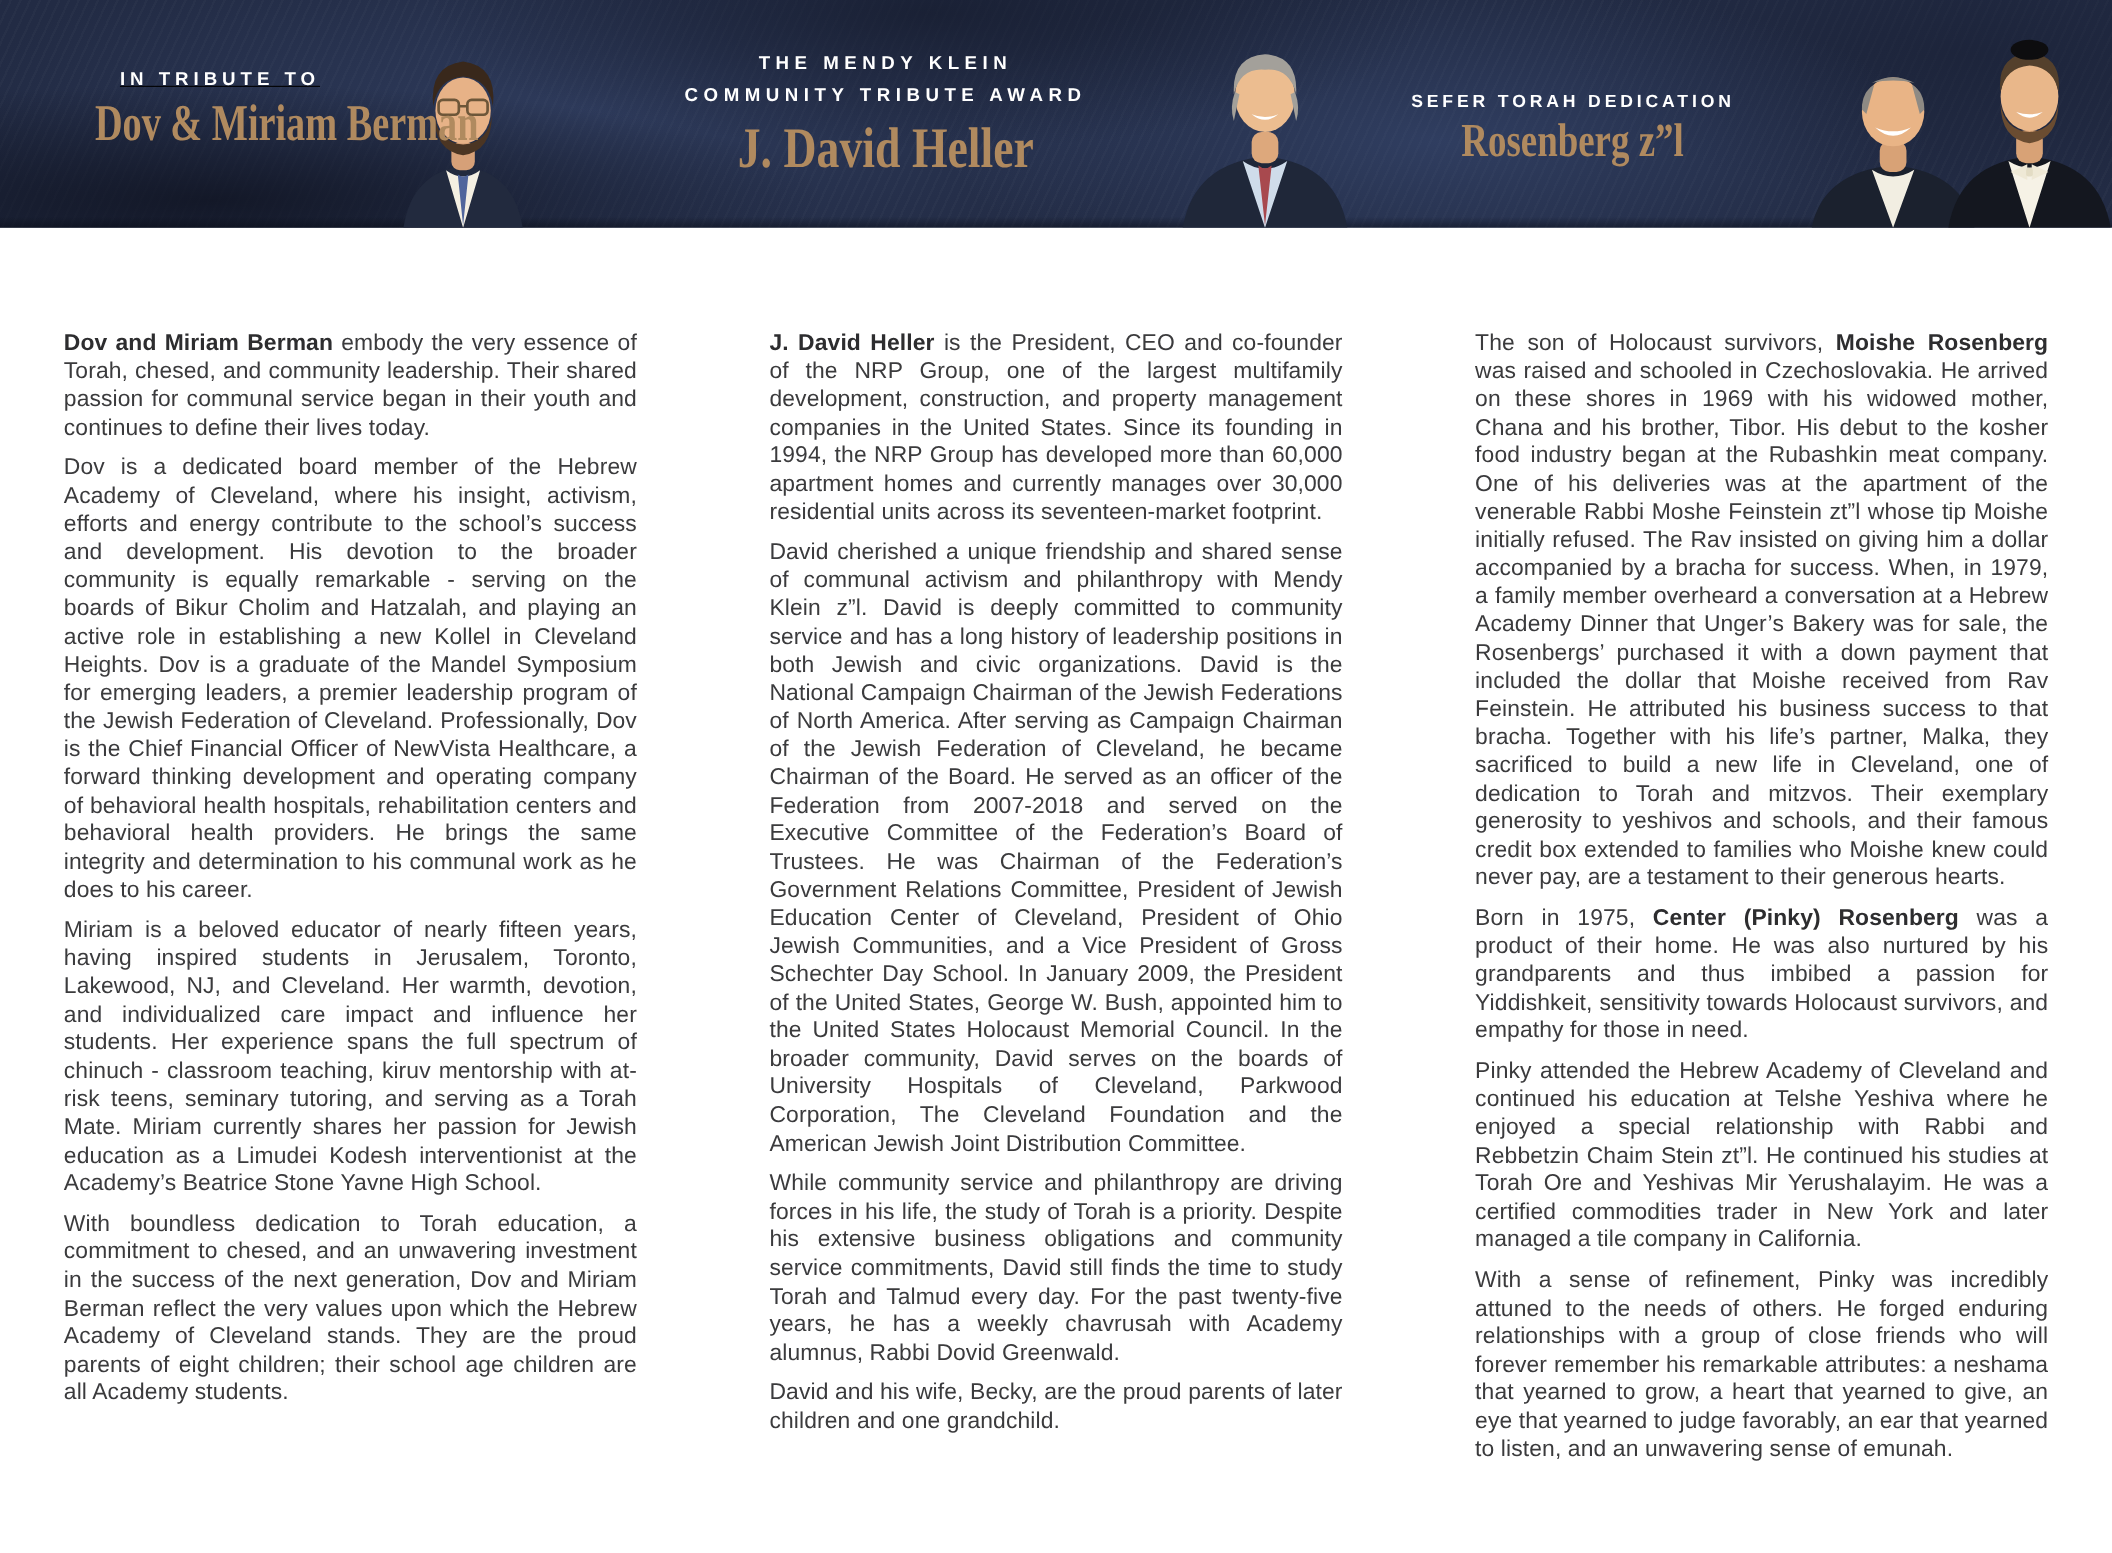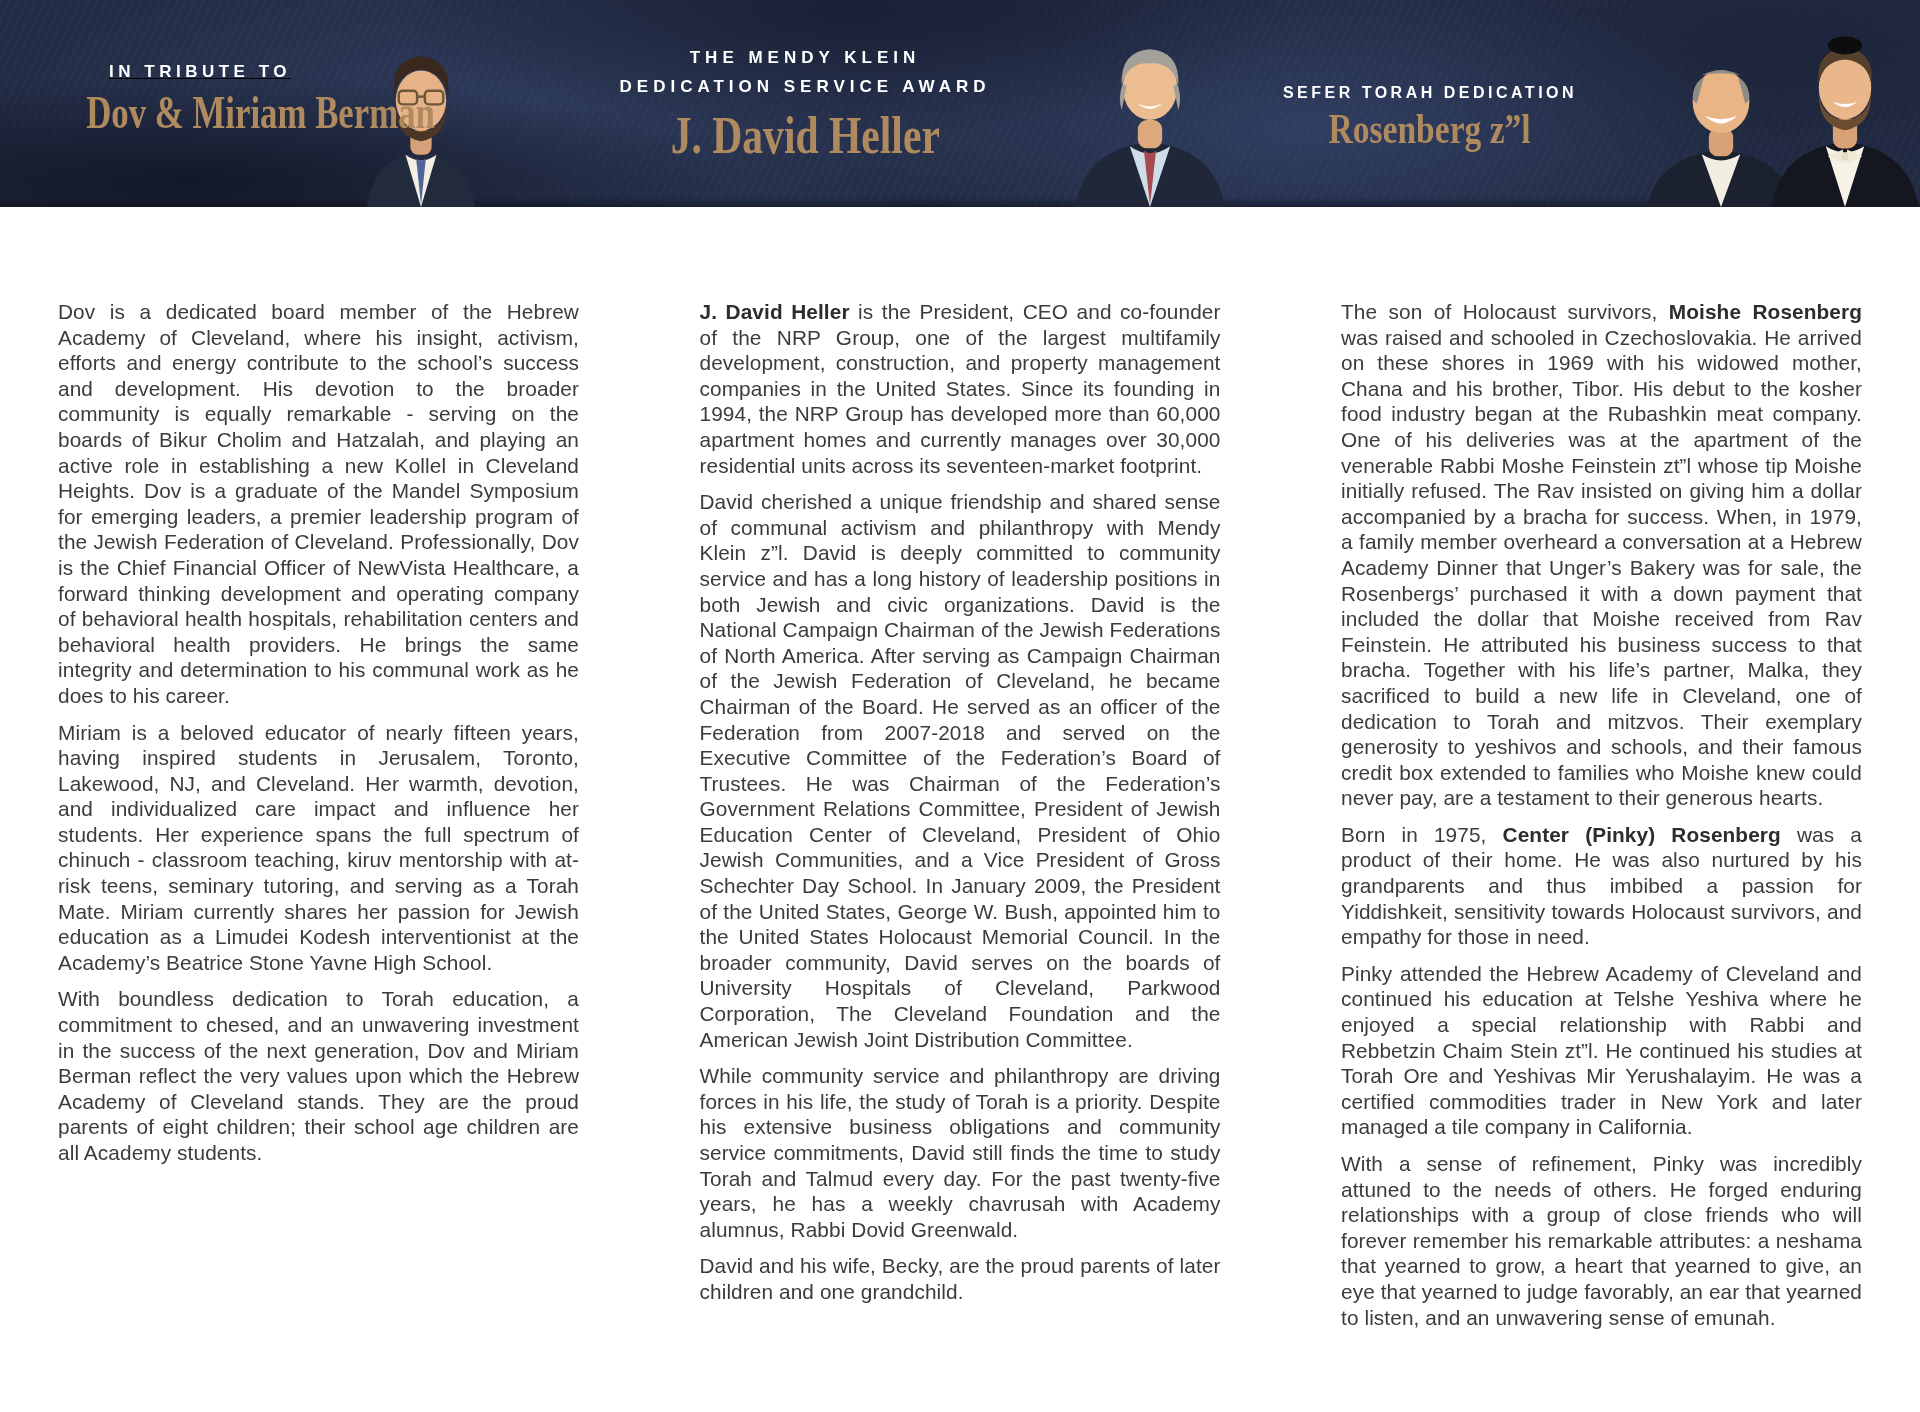--- a/index.html
+++ b/index.html
@@ -58,21 +58,21 @@
 
   <div class="banner">
 
     <div class="panel-text panel-text-1">
       <div class="eyebrow">IN TRIBUTE TO</div>
       <div><span class="gold-title">Dov &amp; Miriam Berman</span></div>
     </div>
 
     <div class="panel-text panel-text-2">
       <div class="eyebrow">THE MENDY KLEIN</div>
-      <div class="eyebrow">DEDICATION SERVICE AWARD</div>
+      <div class="eyebrow">COMMUNITY TRIBUTE AWARD</div>
       <div><span class="gold-title">J. David Heller</span></div>
     </div>
 
     <div class="panel-text panel-text-3">
       <div class="eyebrow">SEFER TORAH DEDICATION</div>
       <div><span class="gold-title">Rosenberg z”l</span></div>
     </div>
 
     <div class="portrait portrait-1">
       <svg viewBox="0 0 120 190" width="118" height="184">
@@ -130,20 +130,21 @@
           <path d="M49 68 Q45 36 75 32 Q105 36 101 68 Q97 46 75 44 Q53 46 49 68Z" fill="#54402c"></path>
           <ellipse cx="75" cy="30" rx="17" ry="9" fill="#0d0d0f"></ellipse>
           <path d="M63 86 Q75 96 87 86 Q75 90 63 86Z" fill="#ffffff"></path>
         </svg>
       </div>
     </div>
   </div>
 
   <div class="content">
     <div class="column">
+        <p><b>Dov and Miriam Berman</b> embody the very essence of Torah, chesed, and community leadership. Their shared passion for communal service began in their youth and continues to define their lives today.</p>
         <p>Dov is a dedicated board member of the Hebrew Academy of Cleveland, where his insight, activism, efforts and energy contribute to the school’s success and development. His devotion to the broader community is equally remarkable - serving on the boards of Bikur Cholim and Hatzalah, and playing an active role in establishing a new Kollel in Cleveland Heights. Dov is a graduate of the Mandel Symposium for emerging leaders, a premier leadership program of the Jewish Federation of Cleveland. Professionally, Dov is the Chief Financial Officer of NewVista Healthcare, a forward thinking development and operating company of behavioral health hospitals, rehabilitation centers and behavioral health providers. He brings the same integrity and determination to his communal work as he does to his career.</p>
         <p>Miriam is a beloved educator of nearly fifteen years, having inspired students in Jerusalem, Toronto, Lakewood, NJ, and Cleveland. Her warmth, devotion, and individualized care impact and influence her students. Her experience spans the full spectrum of chinuch - classroom teaching, kiruv mentorship with at-risk teens, seminary tutoring, and serving as a Torah Mate. Miriam currently shares her passion for Jewish education as a Limudei Kodesh interventionist at the Academy’s Beatrice Stone Yavne High School.</p>
         <p>With boundless dedication to Torah education, a commitment to chesed, and an unwavering investment in the success of the next generation, Dov and Miriam Berman reflect the very values upon which the Hebrew Academy of Cleveland stands. They are the proud parents of eight children; their school age children are all Academy students.</p>
       </div>
     <div class="column">
         <p><b>J. David Heller</b> is the President, CEO and co-founder of the NRP Group, one of the largest multifamily development, construction, and property management companies in the United States. Since its founding in 1994, the NRP Group has developed more than 60,000 apartment homes and currently manages over 30,000 residential units across its seventeen-market footprint.</p>
         <p>David cherished a unique friendship and shared sense of communal activism and philanthropy with Mendy Klein z”l. David is deeply committed to community service and has a long history of leadership positions in both Jewish and civic organizations. David is the National Campaign Chairman of the Jewish Federations of North America. After serving as Campaign Chairman of the Jewish Federation of Cleveland, he became Chairman of the Board. He served as an officer of the Federation from 2007-2018 and served on the Executive Committee of the Federation’s Board of Trustees. He was Chairman of the Federation’s Government Relations Committee, President of Jewish Education Center of Cleveland, President of Ohio Jewish Communities, and a Vice President of Gross Schechter Day School. In January 2009, the President of the United States, George W. Bush, appointed him to the United States Holocaust Memorial Council. In the broader community, David serves on the boards of University Hospitals of Cleveland, Parkwood Corporation, The Cleveland Foundation and the American Jewish Joint Distribution Committee.</p>
         <p>While community service and philanthropy are driving forces in his life, the study of Torah is a priority. Despite his extensive business obligations and community service commitments, David still finds the time to study Torah and Talmud every day. For the past twenty-five years, he has a weekly chavrusah with Academy alumnus, Rabbi Dovid Greenwald.</p>
         <p>David and his wife, Becky, are the proud parents of later children and one grandchild.</p>
       </div>

